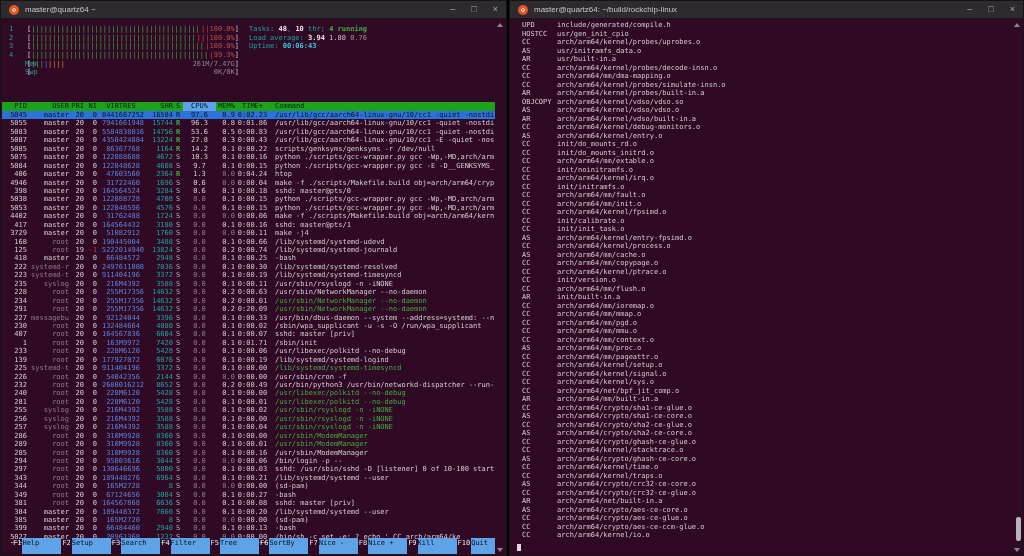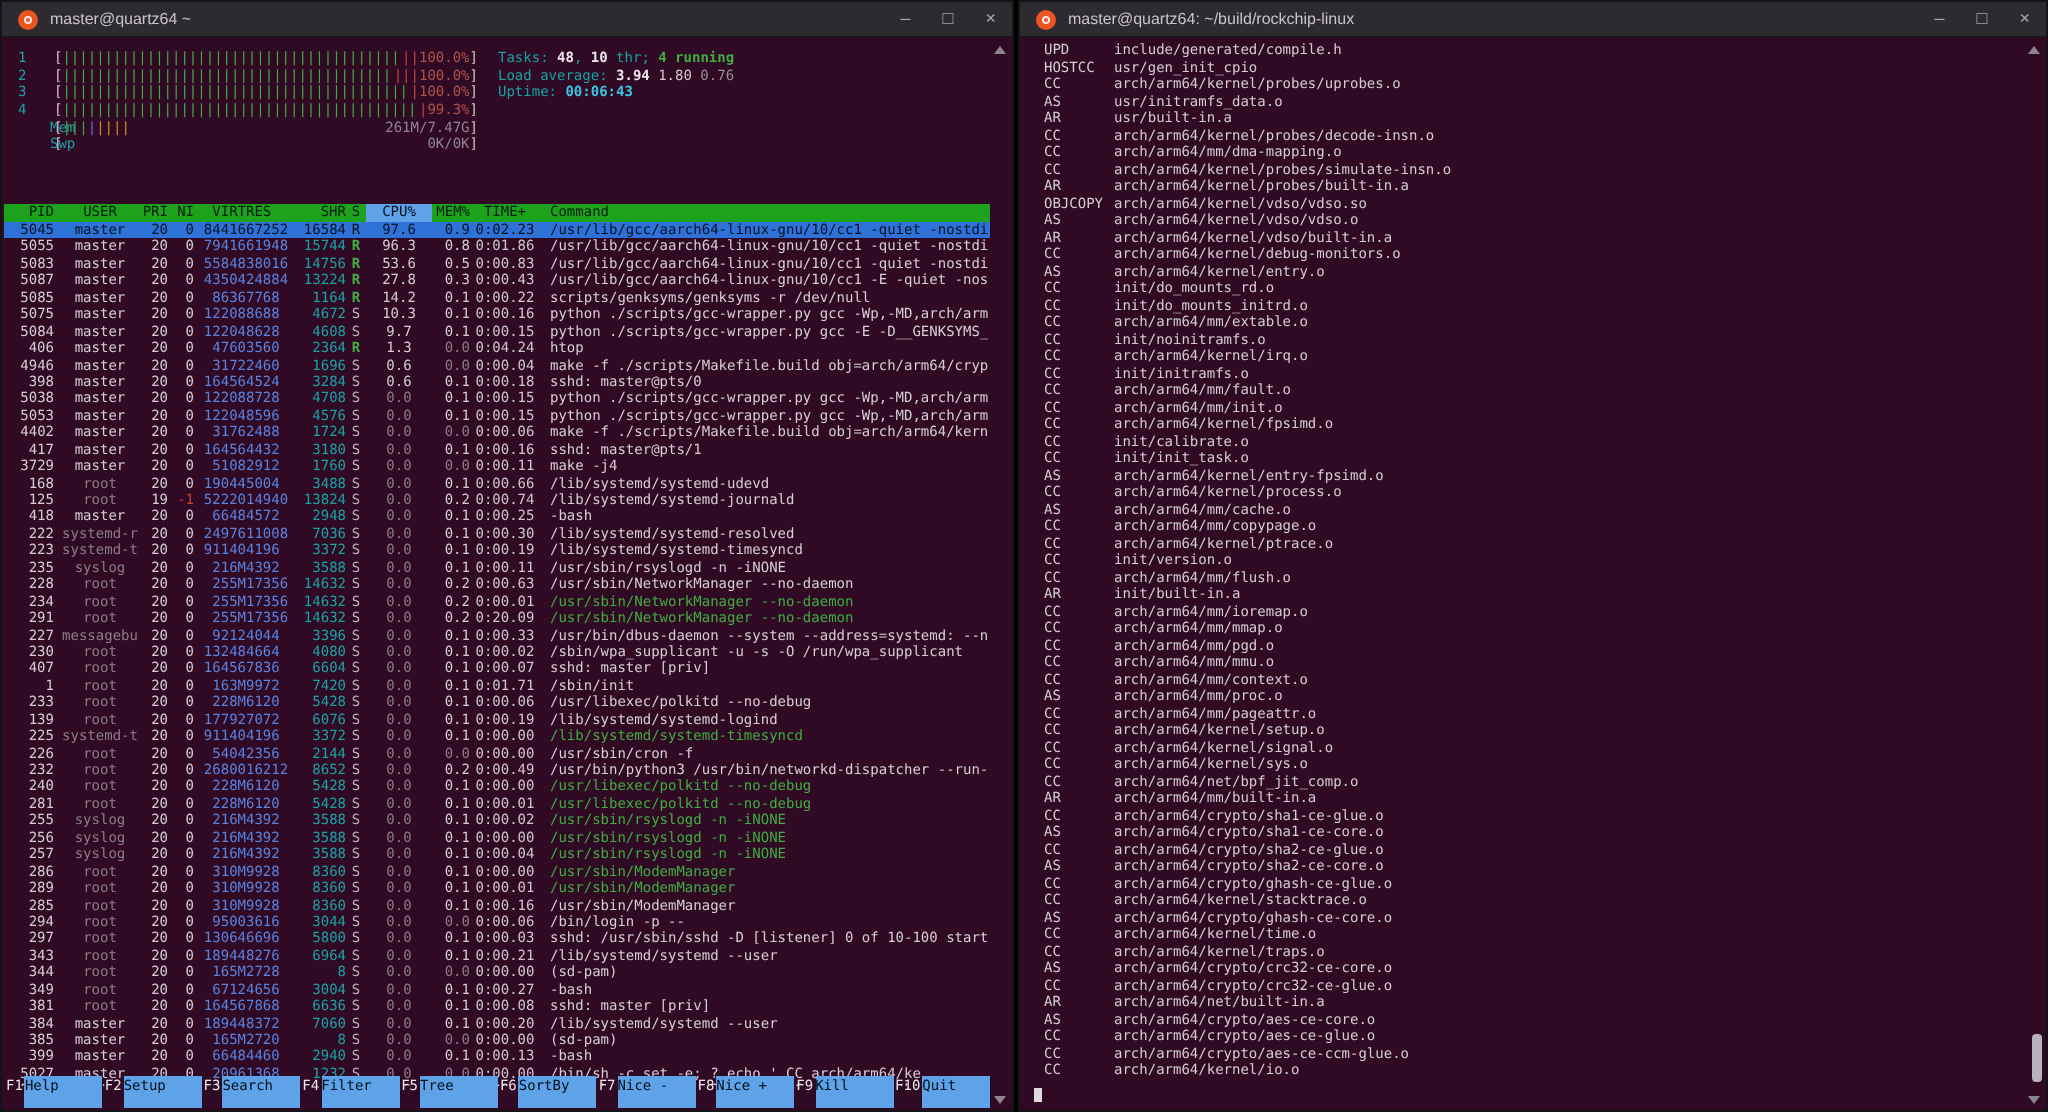--- a/index.html
+++ b/index.html
@@ -38,42 +38,42 @@
   .c-dim{color:#998e99}
   .c-grn{color:#3fae3f;font-weight:bold}
   .c-cyn{color:#38c6e0;font-weight:bold}
 
   
   .ptable{position:absolute;top:84px;left:1px;right:11px;bottom:12px;overflow:hidden}
   .phead{display:flex;height:9px;line-height:9px;background:#1ea21e;color:#03210a;padding-left:4px;white-space:nowrap}
   .phead .sort{background:#5ea3e8;color:#04101c}
   .rows .prow{display:flex;height:8.45px;line-height:8.45px;padding-left:4px;white-space:nowrap}
   .c1{width:21px;flex:none;text-align:right}
-  .c2{width:42px;flex:none;padding-left:4px;box-sizing:border-box;text-align:center}
+  .c2{width:42px;flex:none;padding-left:4px;box-sizing:border-box;text-align:right}
   .c3{width:15px;flex:none;text-align:right}
   .c4{width:13px;flex:none;text-align:right}
   .c5{width:26px;flex:none;text-align:right;color:#5b82dd}
   .c6{width:25px;flex:none;color:#5b82dd}
   .c7{width:25px;flex:none;text-align:right;color:#1aa3a3}
   .c8{width:10px;flex:none;text-align:center;color:#b9b0b9}
   .c9{width:33px;flex:none;text-align:center}
   .c10{width:19px;flex:none;text-align:right}
   .c11{width:35px;flex:none;text-align:center;color:#cfc7cf}
   .c12{flex:1;min-width:0;padding-left:5px;overflow:hidden}
   .phead span{color:#03210a}
   .c2.oth{color:#8a7d8a}
   .c4.neg{color:#cc4038}
   .c8.run{color:#3fae3f;font-weight:bold}
   .c9.dim,.c10.dim{color:#8a7d8a}
   .c12.grn{color:#3fae3f}
   .prow.sel{background:#2e72d8}
   .prow.sel span{color:#051326 !important;font-weight:normal}
 
   
-  .fbar{position:absolute;left:1px;right:11px;bottom:1px;height:16px;display:flex;line-height:10px;white-space:nowrap}
+  .fbar{position:absolute;left:11px;right:11px;bottom:1px;height:16px;display:flex;line-height:10px;white-space:nowrap}
   .fitem{display:flex;width:49.4px;flex:none}
   .fitem:last-child{flex:1}
   .fkey{flex:none;color:#ece6ec;padding:0 1px}
   .flabel{flex:1;background:#5ea3e8;color:#04101c;overflow:hidden}
 
   
   .sarr{position:absolute;right:3px;width:0;height:0;border-left:3px solid transparent;border-right:3px solid transparent}
   .sarr.up{top:5px;border-bottom:4px solid #8d858d}
   .sarr.down{bottom:3px;border-top:4px solid #8d858d}
   .thumb{position:absolute;right:2px;top:499px;width:5px;height:24px;background:#b9b2bd;border-radius:2px}

